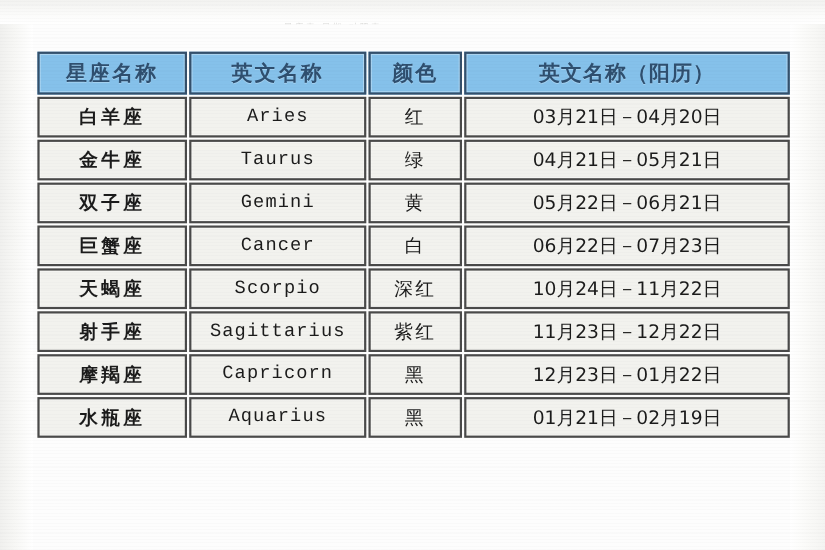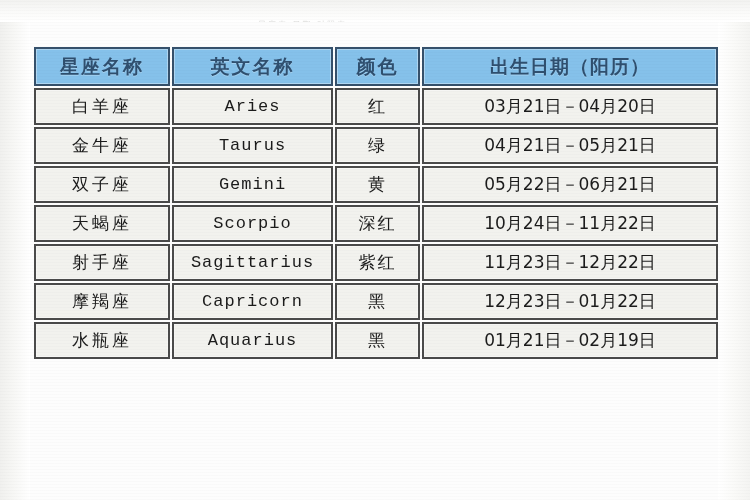--- a/index.html
+++ b/index.html
@@ -103,21 +103,21 @@
 
   #zodiac-table tbody td {
     height: 33px;
     background: #f2f2ee;
     color: #1b1b1b;
     font-size: 17px;
   }
 
   .cell-cn {
     letter-spacing: 3px;
-    font-weight: normal;
+    font-weight: bold;
   }
   .cell-en {
     font-family: Liberation Mono, monospace;
     font-size: 15px;
     letter-spacing: 1px;
   }
   .cell-color {
     letter-spacing: 2px;
   }
   .cell-date {
@@ -156,21 +156,21 @@
       <col class="col-cn">
       <col class="col-en">
       <col class="col-color">
       <col class="col-date">
     </colgroup>
     <thead>
       <tr>
         <th class="header-cn">星座名称</th>
         <th class="header-en">英文名称</th>
         <th class="header-color">颜色</th>
-        <th class="header-date">出生日期（阳历）</th>
+        <th class="header-date">英文名称（阳历）</th>
       </tr>
     </thead>
     <tbody id="table-body">
         <tr>
           <td class="cell-cn">白羊座</td>
           <td class="cell-en">Aries</td>
           <td class="cell-color">红</td>
           <td class="cell-date">03月21日－04月20日</td>
         </tr>
         <tr>
@@ -179,20 +179,26 @@
           <td class="cell-color">绿</td>
           <td class="cell-date">04月21日－05月21日</td>
         </tr>
         <tr>
           <td class="cell-cn">双子座</td>
           <td class="cell-en">Gemini</td>
           <td class="cell-color">黄</td>
           <td class="cell-date">05月22日－06月21日</td>
         </tr>
         <tr>
+          <td class="cell-cn">巨蟹座</td>
+          <td class="cell-en">Cancer</td>
+          <td class="cell-color">白</td>
+          <td class="cell-date">06月22日－07月23日</td>
+        </tr>
+        <tr>
           <td class="cell-cn">天蝎座</td>
           <td class="cell-en">Scorpio</td>
           <td class="cell-color">深红</td>
           <td class="cell-date">10月24日－11月22日</td>
         </tr>
         <tr>
           <td class="cell-cn">射手座</td>
           <td class="cell-en">Sagittarius</td>
           <td class="cell-color">紫红</td>
           <td class="cell-date">11月23日－12月22日</td>

